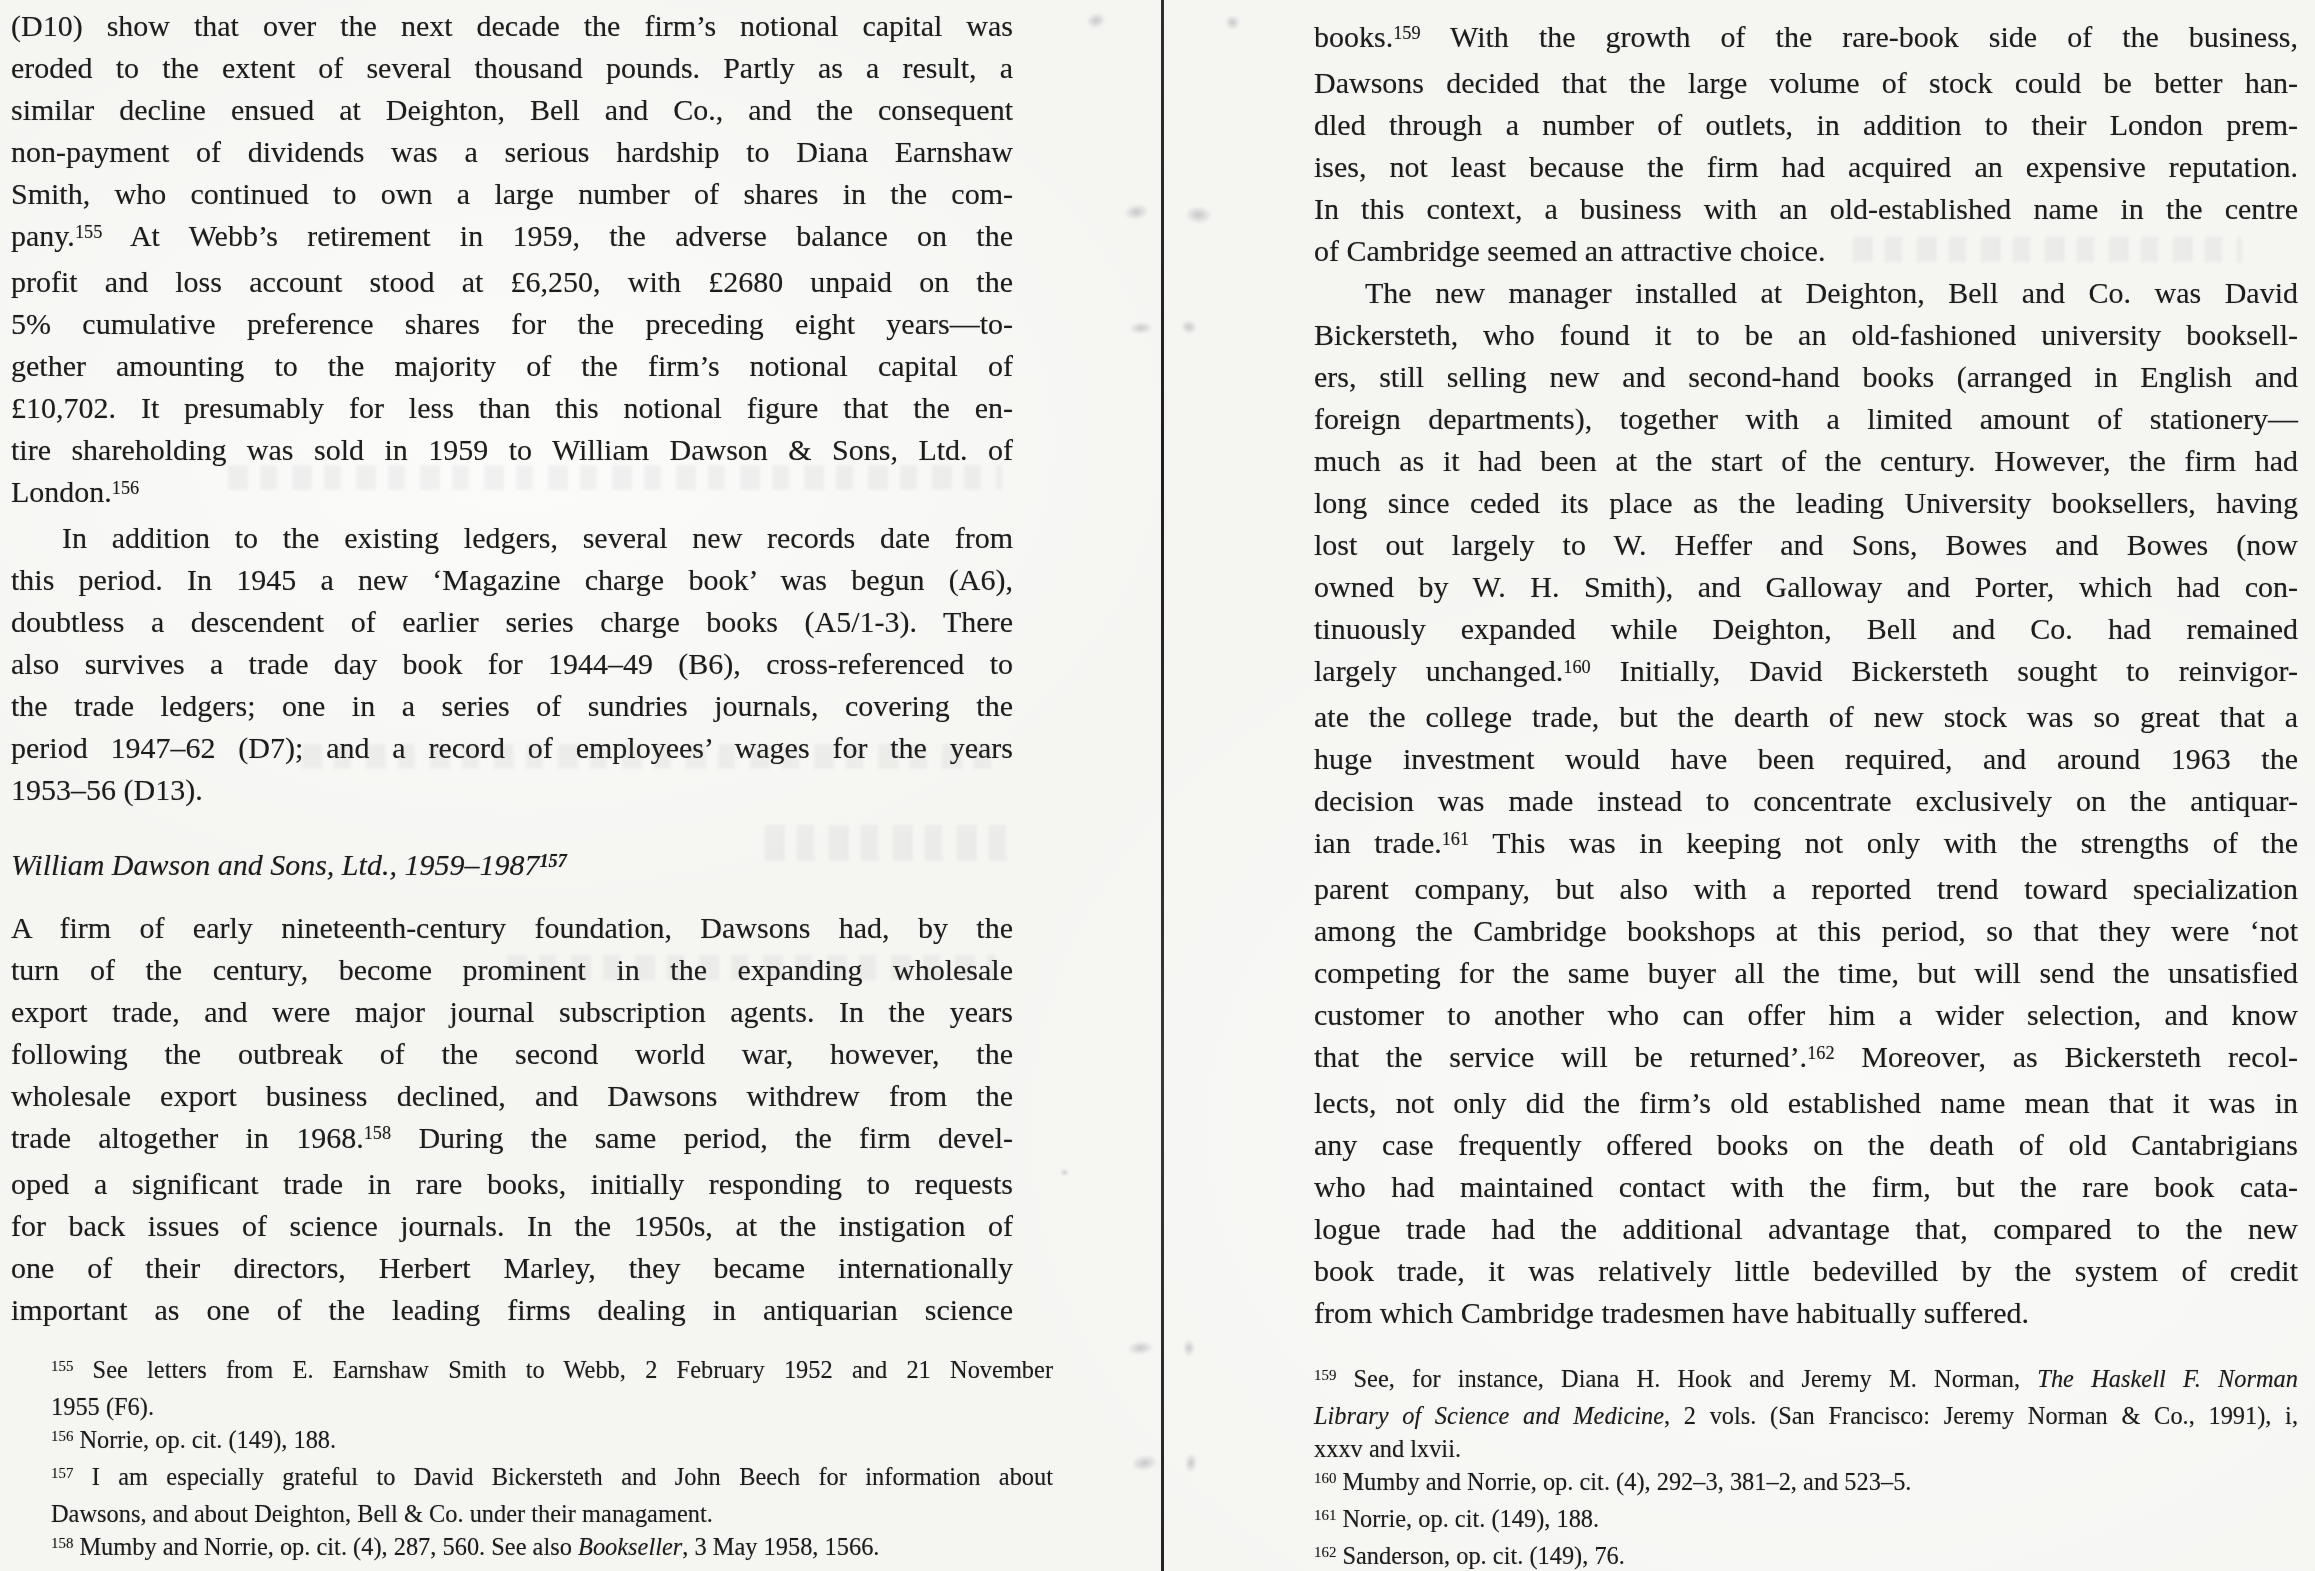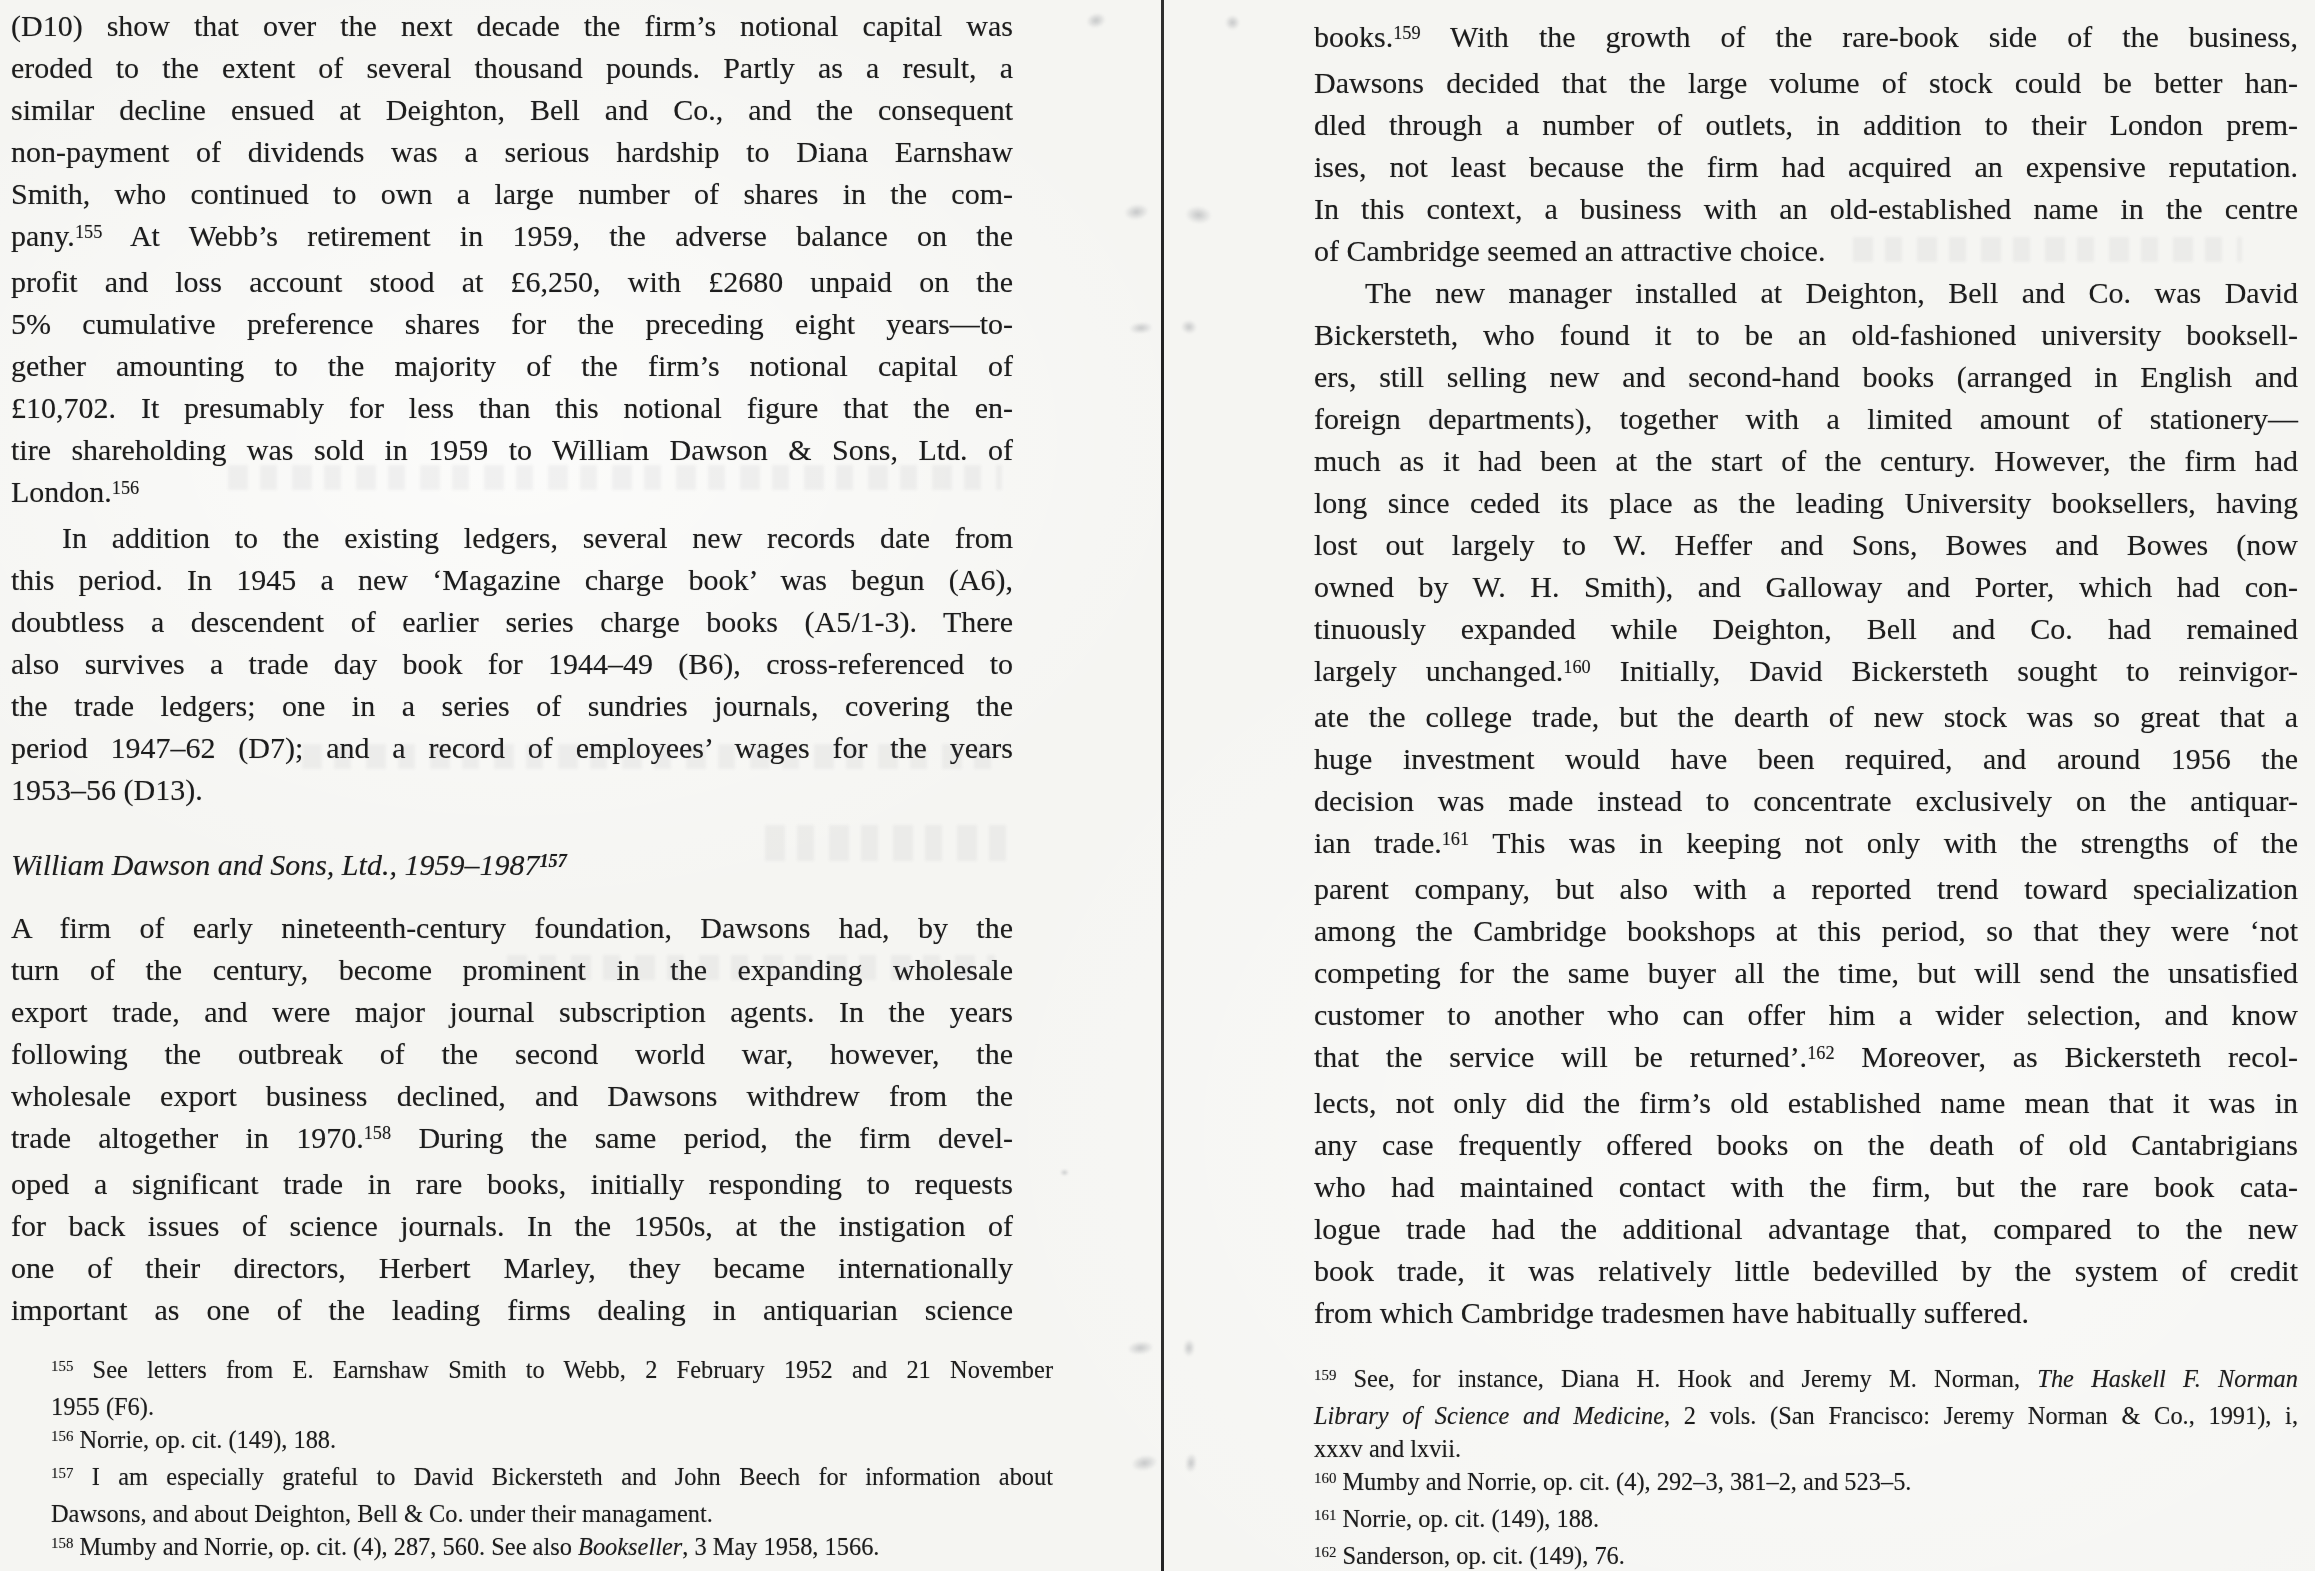--- a/index.html
+++ b/index.html
@@ -88,21 +88,21 @@
         </div>
         <div class="block heading">
           <div class="line last"><span class="it">William Dawson and Sons, Ltd., 1959–1987</span><span class="sup it">157</span></div>
         </div>
         <div class="block para">
           <div class="line"><span>A firm of early nineteenth-century foundation, Dawsons had, by the</span></div>
           <div class="line"><span>turn of the century, become prominent in the expanding wholesale</span></div>
           <div class="line"><span>export trade, and were major journal subscription agents. In the years</span></div>
           <div class="line"><span>following the outbreak of the second world war, however, the</span></div>
           <div class="line"><span>wholesale export business declined, and Dawsons withdrew from the</span></div>
-          <div class="line"><span>trade altogether in 1970.</span><span class="sup">158</span><span> During the same period, the firm devel-</span></div>
+          <div class="line"><span>trade altogether in 1968.</span><span class="sup">158</span><span> During the same period, the firm devel-</span></div>
           <div class="line"><span>oped a significant trade in rare books, initially responding to requests</span></div>
           <div class="line"><span>for back issues of science journals. In the 1950s, at the instigation of</span></div>
           <div class="line"><span>one of their directors, Herbert Marley, they became internationally</span></div>
           <div class="line"><span>important as one of the leading firms dealing in antiquarian science</span></div>
         </div>
       </div>
     <div class="textblock fn" id="left-fn">
         <div class="block para">
           <div class="line"><span class="sup">155</span><span> See letters from E. Earnshaw Smith to Webb, 2 February 1952 and 21 November</span></div>
           <div class="line last"><span>1955 (F6).</span></div>
@@ -137,21 +137,21 @@
           <div class="line"><span>Bickersteth, who found it to be an old-fashioned university booksell-</span></div>
           <div class="line"><span>ers, still selling new and second-hand books (arranged in English and</span></div>
           <div class="line"><span>foreign departments), together with a limited amount of stationery—</span></div>
           <div class="line"><span>much as it had been at the start of the century. However, the firm had</span></div>
           <div class="line"><span>long since ceded its place as the leading University booksellers, having</span></div>
           <div class="line"><span>lost out largely to W. Heffer and Sons, Bowes and Bowes (now</span></div>
           <div class="line"><span>owned by W. H. Smith), and Galloway and Porter, which had con-</span></div>
           <div class="line"><span>tinuously expanded while Deighton, Bell and Co. had remained</span></div>
           <div class="line"><span>largely unchanged.</span><span class="sup">160</span><span> Initially, David Bickersteth sought to reinvigor-</span></div>
           <div class="line"><span>ate the college trade, but the dearth of new stock was so great that a</span></div>
-          <div class="line"><span>huge investment would have been required, and around 1956 the</span></div>
+          <div class="line"><span>huge investment would have been required, and around 1963 the</span></div>
           <div class="line"><span>decision was made instead to concentrate exclusively on the antiquar-</span></div>
           <div class="line"><span>ian trade.</span><span class="sup">161</span><span> This was in keeping not only with the strengths of the</span></div>
           <div class="line"><span>parent company, but also with a reported trend toward specialization</span></div>
           <div class="line"><span>among the Cambridge bookshops at this period, so that they were ‘not</span></div>
           <div class="line"><span>competing for the same buyer all the time, but will send the unsatisfied</span></div>
           <div class="line"><span>customer to another who can offer him a wider selection, and know</span></div>
           <div class="line"><span>that the service will be returned’.</span><span class="sup">162</span><span> Moreover, as Bickersteth recol-</span></div>
           <div class="line"><span>lects, not only did the firm’s old established name mean that it was in</span></div>
           <div class="line"><span>any case frequently offered books on the death of old Cantabrigians</span></div>
           <div class="line"><span>who had maintained contact with the firm, but the rare book cata-</span></div>

